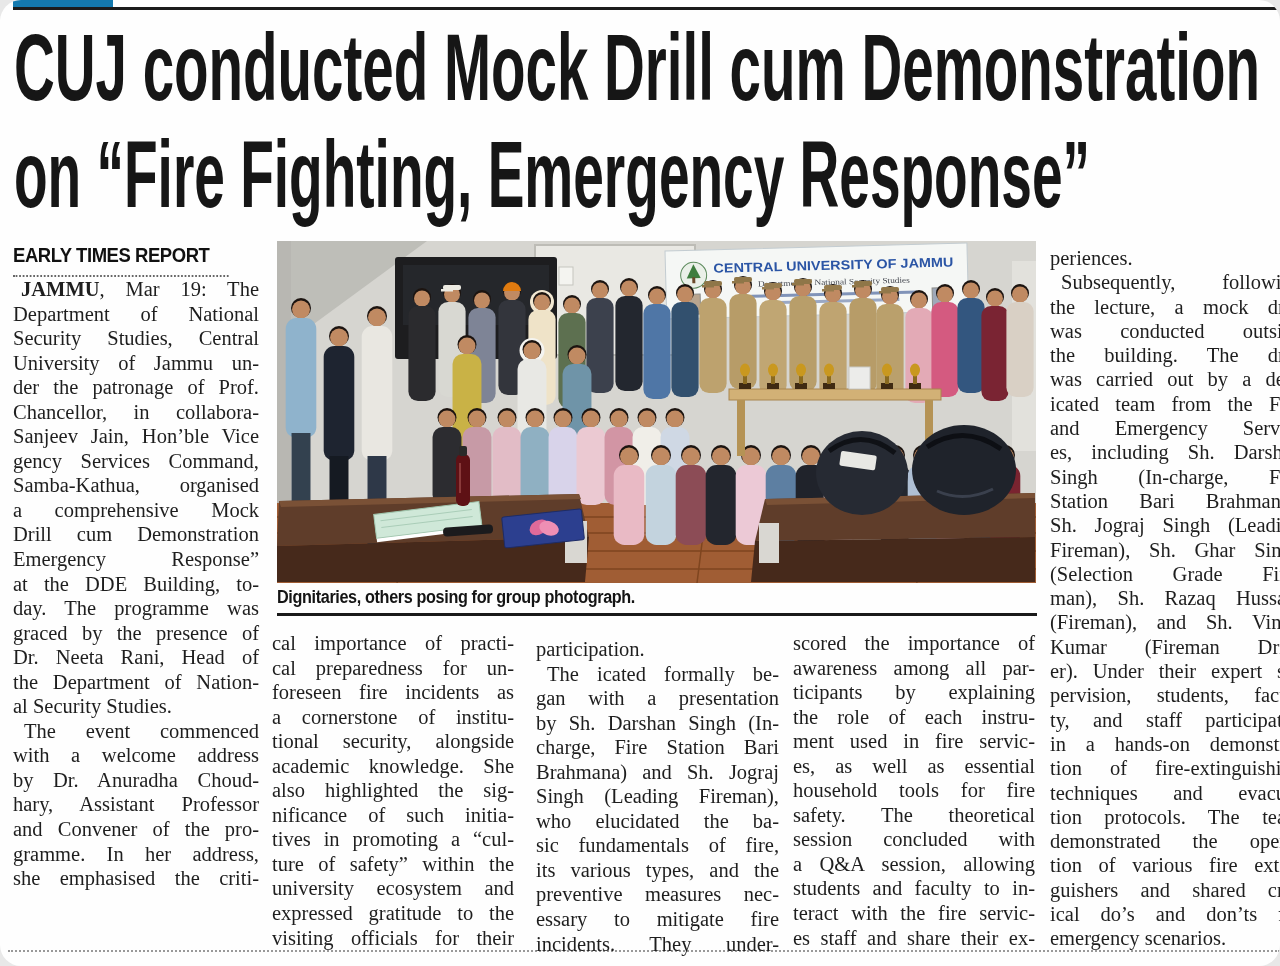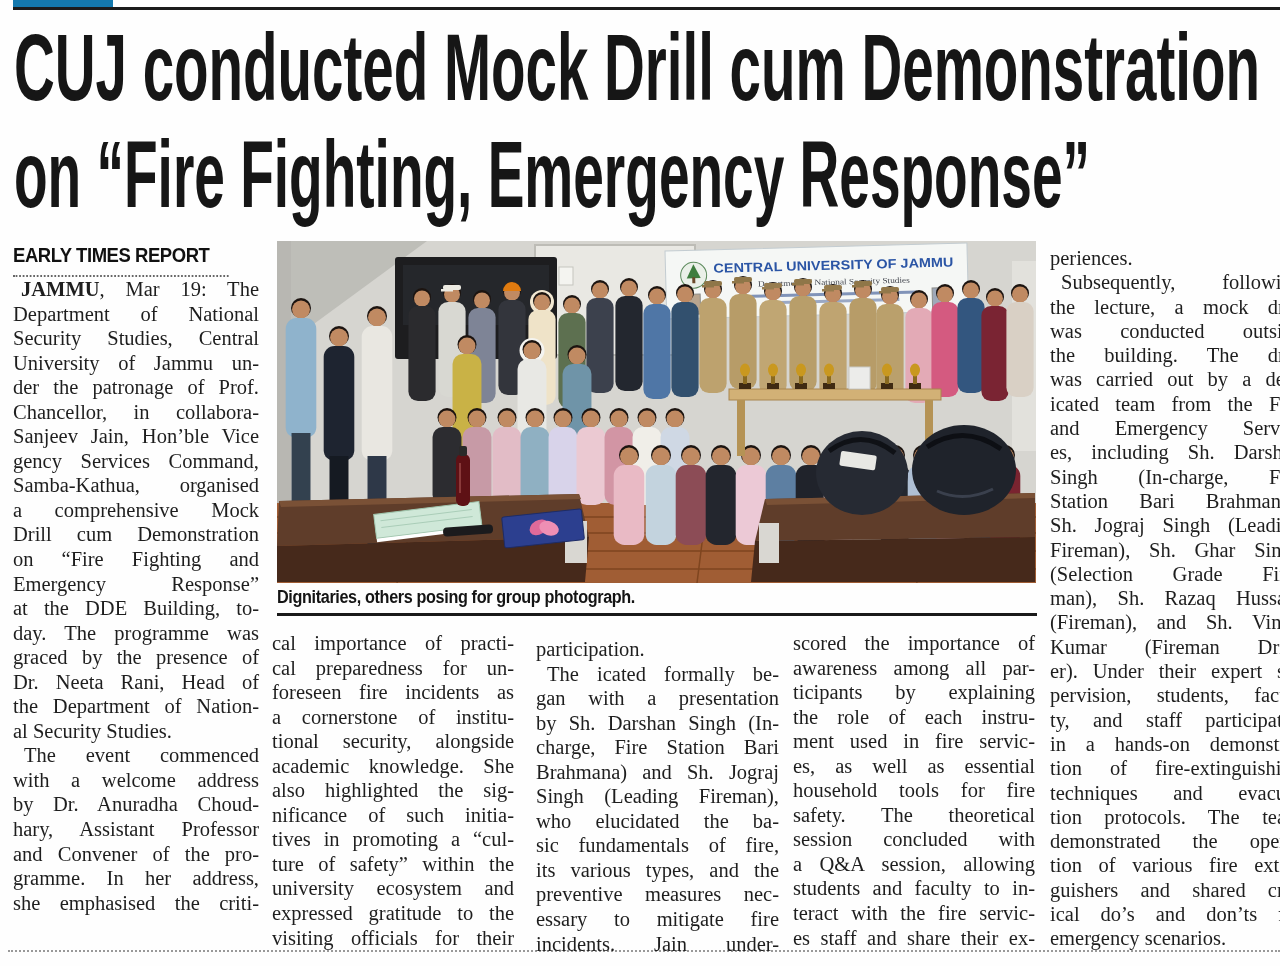--- a/index.html
+++ b/index.html
@@ -1,17 +1,17 @@
 <!DOCTYPE html>
 <html><head>
 <meta charset="utf-8">
 <style>
   html,body{margin:0;padding:0;background:#e8e8e8;}
   .page{position:relative;width:1280px;height:966px;background:#fefefe;overflow:hidden;
-        font-family:"Liberation Serif",serif;color:#1d1d1d;}
+        font-family:"Liberation Serif",serif;color:#1d1d1d;border-radius:21px;}
   .accent-bar{position:absolute;left:13px;top:0;width:100px;height:8px;background:#1479ae;}
   .top-rule{position:absolute;left:13px;top:7px;width:1267px;height:3px;background:#1c1c1c;}
   .headline-svg{position:absolute;left:0;top:0;}
   .byline{position:absolute;left:13px;top:243px;width:245px;
           font-family:"Liberation Sans",sans-serif;font-weight:bold;font-size:21px;
           letter-spacing:-0.5px;color:#111;transform:scaleX(0.88);transform-origin:left top;
           padding-bottom:8px;border-bottom:2px dotted #666;}
   .photo-wrap{position:absolute;left:277px;top:241px;width:759px;height:342px;background:#cfcec9;}
   .caption{position:absolute;left:277px;top:587px;width:760px;
            font-family:"Liberation Sans",sans-serif;font-weight:bold;font-size:18px;
@@ -462,21 +462,20 @@
       <div class="line">Department of National</div>
       <div class="line">Security Studies, Central</div>
       <div class="line">University of Jammu un-</div>
       <div class="line">der the patronage of Prof.</div>
       <div class="line">Chancellor, in collabora-</div>
       <div class="line">Sanjeev Jain, Hon’ble Vice</div>
       <div class="line">gency Services Command,</div>
       <div class="line">Samba-Kathua, organised</div>
       <div class="line">a comprehensive Mock</div>
       <div class="line">Drill cum Demonstration</div>
-      <div class="line">on “Fire Fighting and</div>
       <div class="line">Emergency Response”</div>
       <div class="line">at the DDE Building, to-</div>
       <div class="line">day. The programme was</div>
       <div class="line">graced by the presence of</div>
       <div class="line">Dr. Neeta Rani, Head of</div>
       <div class="line">the Department of Nation-</div>
       <div class="line flush">al Security Studies.</div>
       <div class="line indent">The event commenced</div>
       <div class="line">with a welcome address</div>
       <div class="line">by Dr. Anuradha Choud-</div>
@@ -506,21 +505,21 @@
       <div class="line">gan with a presentation</div>
       <div class="line">by Sh. Darshan Singh (In-</div>
       <div class="line">charge, Fire Station Bari</div>
       <div class="line">Brahmana) and Sh. Jograj</div>
       <div class="line">Singh (Leading Fireman),</div>
       <div class="line">who elucidated the ba-</div>
       <div class="line">sic fundamentals of fire,</div>
       <div class="line">its various types, and the</div>
       <div class="line">preventive measures nec-</div>
       <div class="line">essary to mitigate fire</div>
-      <div class="line">incidents. Jain under-</div>
+      <div class="line">incidents. They under-</div>
     </div>
   <div class="col col4">
       <div class="line">scored the importance of</div>
       <div class="line">awareness among all par-</div>
       <div class="line">ticipants by explaining</div>
       <div class="line">the role of each instru-</div>
       <div class="line">ment used in fire servic-</div>
       <div class="line">es, as well as essential</div>
       <div class="line">household tools for fire</div>
       <div class="line">safety. The theoretical</div>

